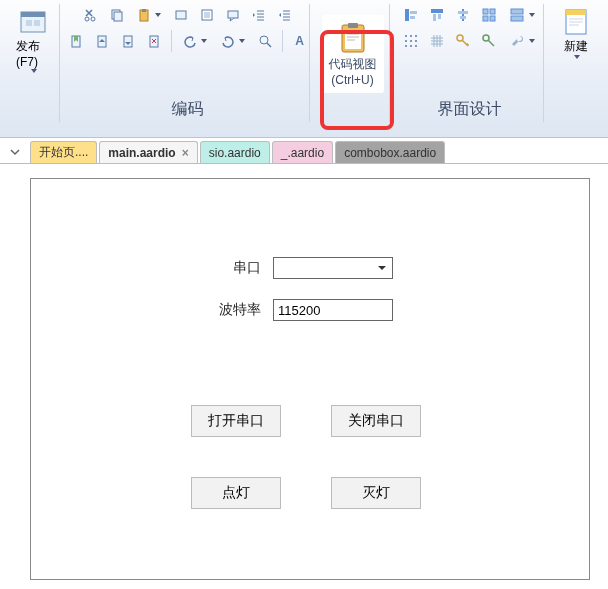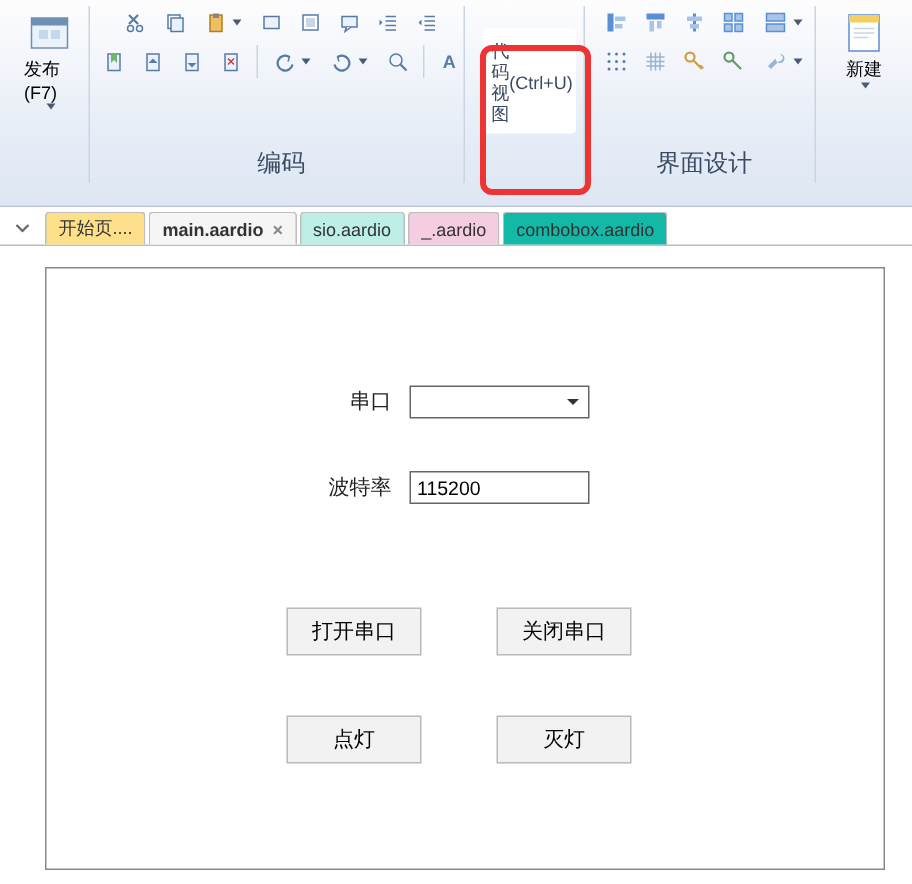--- a/index.html
+++ b/index.html
@@ -7,34 +7,34 @@
 
   .ribbon { background: linear-gradient(#fdfdfe,#e8eef7 60%,#dde6f2); border-bottom: 1px solid #b7c5d8; height: 138px; position: relative; }
   .ribbon-row { display: flex; align-items: flex-start; padding: 4px 6px 0 6px; gap: 6px; }
   .ribbon-group { display: flex; flex-direction: column; align-items: center; border-right: 1px solid #c9d5e4; padding: 0 6px 18px 6px; height: 118px; position: relative; }
   .ribbon-group:last-child { border-right: none; }
   .group-label { position: absolute; bottom: 2px; left: 0; right: 0; text-align: center; color: #3a4a63; font-size: 16px; }
   .icon-row { display: flex; gap: 4px; align-items: center; margin-bottom: 4px; }
   .tbtn { width: 22px; height: 22px; border: 1px solid transparent; border-radius: 3px; display: inline-flex; align-items: center; justify-content: center; background: transparent; cursor: pointer; }
   .tbtn.wide { width: auto; padding: 0 4px; gap: 2px; }
   .publish-big { display: flex; flex-direction: column; align-items: center; cursor: pointer; padding: 2px 4px; border-radius: 3px; }
-  .code-view { display: flex; flex-direction: row; align-items: center; background: #fff; border-radius: 3px; padding: 6px 6px; cursor: pointer; width: 62px; }
+  .code-view { display: flex; flex-direction: column; align-items: center; background: #fff; border-radius: 3px; padding: 6px 6px; cursor: pointer; width: 62px; }
   .code-view .lab { color: #3a4a63; margin-top: 2px; text-align: center; line-height: 14px; }
   .highlight-box { position: absolute; border: 4px solid #e33; border-radius: 8px; pointer-events: none; }
   .dd { width: 0; height: 0; border-left: 3px solid transparent; border-right: 3px solid transparent; border-top: 4px solid #4a5a75; display: inline-block; margin-left: 2px; }
   .sep { width: 1px; height: 22px; background: #c9d5e4; margin: 0 2px; }
 
   .tabbar { display: flex; align-items: flex-end; background: #fff; border-bottom: 1px solid #bdbdbd; height: 26px; padding-left: 30px; gap: 2px; }
   .tab { height: 22px; display: inline-flex; align-items: center; padding: 0 8px; font-size: 12px; border: 1px solid #bdbdbd; border-bottom: none; border-radius: 3px 3px 0 0; cursor: pointer; color: #333; }
   .tab .close { margin-left: 6px; color: #888; font-weight: bold; }
   .tab.yellow { background: #ffe08a; }
   .tab.active { background: #f5f5f5; font-weight: bold; }
   .tab.teal { background: #bdeee8; }
   .tab.pink { background: #f5cde0; }
-  .tab.lav { background: #14b8a6; }
+  .tab.lav { background: #a3a3a3; }
   .tabbar-left { position: absolute; left: 4px; width: 22px; height: 22px; display: flex; align-items: center; justify-content: center; }
 
   .editor-area { background: #fff; padding: 14px 0 0 30px; }
   .form-canvas { width: 560px; height: 402px; border: 1px solid #888; background: #fff; position: relative; }
   .form-row { position: absolute; display: flex; align-items: center; }
   .flabel { width: 60px; text-align: right; margin-right: 12px; font-size: 14px; color: #222; }
   .combo { width: 120px; height: 22px; border: 1px solid #666; display: flex; align-items: center; justify-content: space-between; padding: 0 2px 0 4px; background: #fff; }
   .combo-btn { width: 16px; height: 16px; display: flex; align-items: center; justify-content: center; }
   .textbox { width: 120px; height: 22px; border: 1px solid #666; padding: 0 4px; font-size: 13px; outline: none; }
   .winbtn { width: 90px; height: 32px; border: 1px solid #bbb; background: #f2f2f2; font-size: 14px; cursor: pointer; }
@@ -309,21 +309,21 @@
       <div class="combo">
         <span></span>
         <span class="combo-btn">
             <svg width="10" height="10">
               <path d="M1 3 L5 7 L9 3 z" fill="#333"></path>
             </svg>
           </span>
       </div>
     </div>
 
-    <div class="form-row" style="left:170px; top:135px">
+    <div class="form-row" style="left:170px; top:120px">
       <span class="flabel">波特率</span>
       <input class="textbox" value="115200" style="">
     </div>
 
     <div class="form-row" style="left:160px; top:226px; gap:50px">
       <button class="winbtn">打开串口</button>
       <button class="winbtn">关闭串口</button>
     </div>
 
     <div class="form-row" style="left:160px; top:298px; gap:50px">

